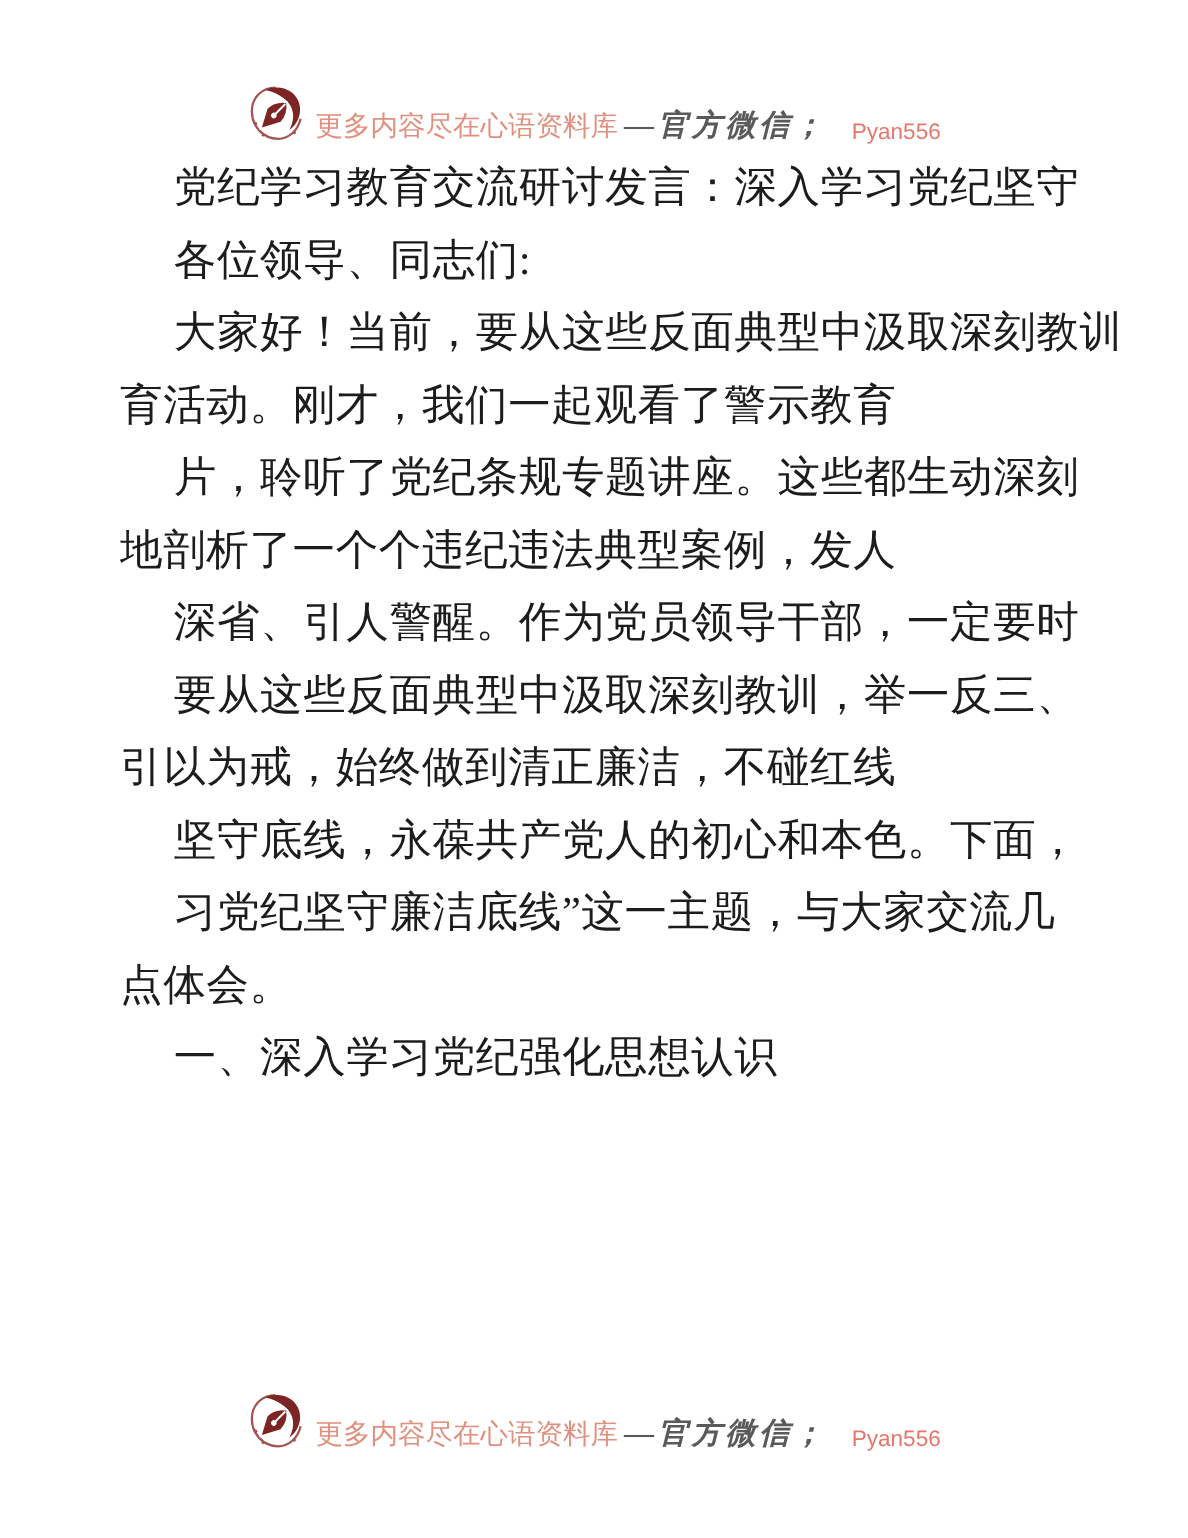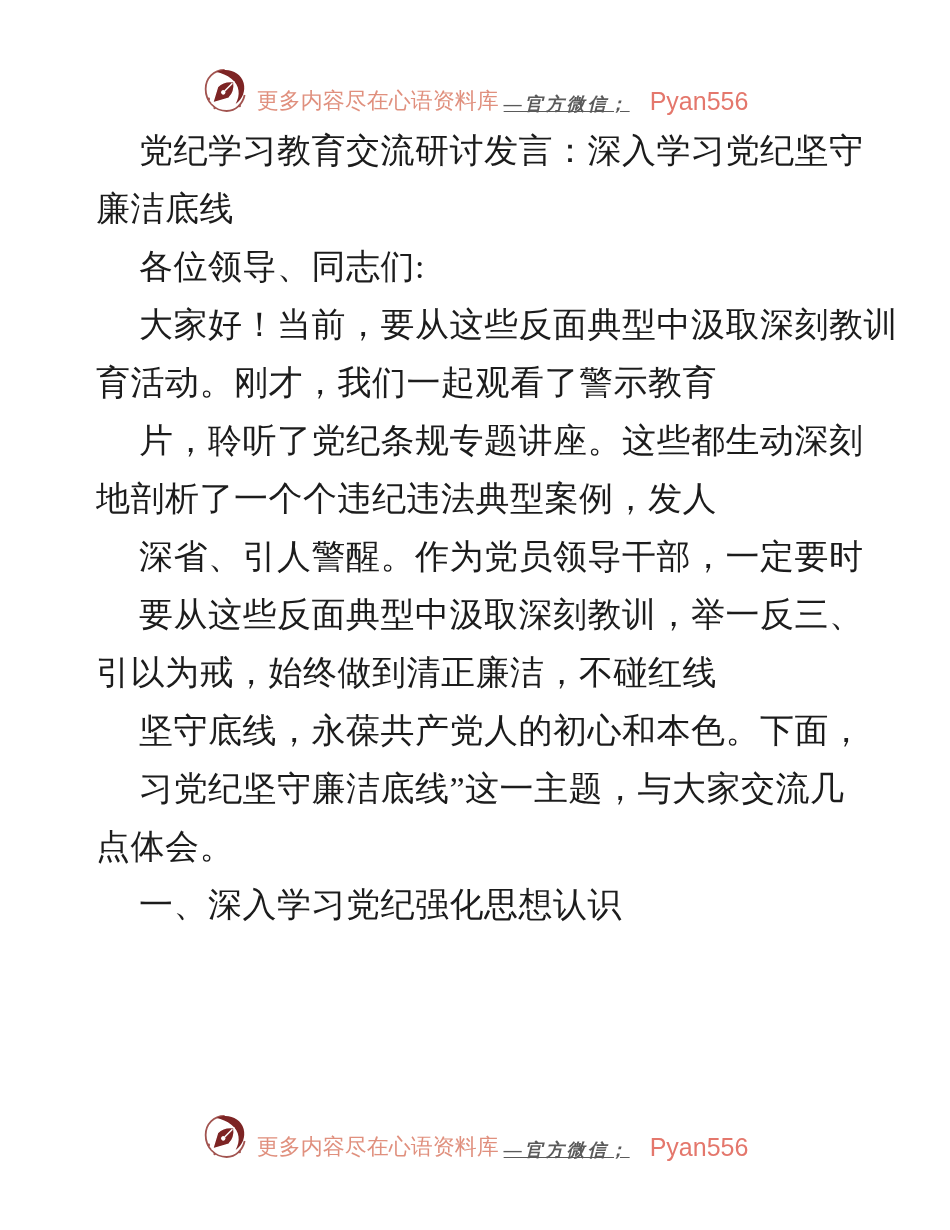--- a/index.html
+++ b/index.html
@@ -33,29 +33,28 @@
     width: 47px; height: 50px;
     flex: 0 0 auto;
   }
   .brand-slogan {
     font-size: 22px;
     color: var(--c-slogan, #e0907e);
     letter-spacing: 0px;
     margin-left: 3px;
   }
   .brand-label {
-    font-size: 18px;
+    font-size: 24px;
     font-style: italic;
     font-weight: bold;
     color: var(--c-label, #5a5a5a);
     letter-spacing: 3px;
-    text-decoration: underline;
   }
   .brand-id {
-    font-size: 25px;
+    font-size: 18px;
     font-style: normal;
     font-family: "Liberation Sans", sans-serif;
     color: var(--c-wechat_id, #e4776c);
     margin-left: 15px;
   }
 
   
   .doc {
     position: absolute;
     top: 122px;
@@ -93,21 +92,20 @@
         <circle cx="38" cy="40" r="1.3" fill="var(--c-logo_light,#a25450)"></circle>
       </svg>
     </span>
     <span class="brand-slogan">更多内容尽在心语资料库</span>
     <span class="brand-label">—官方微信；</span>
     <span class="brand-id">Pyan556</span>
   </div>
 
   <div class="doc">
       <div class="line indent">党纪学习教育交流研讨发言：深入学习党纪坚守</div>
-      <div class="line">廉洁底线</div>
       <div class="line indent">各位领导、同志们:</div>
       <div class="line indent">大家好！当前，要从这些反面典型中汲取深刻教训</div>
       <div class="line">育活动。刚才，我们一起观看了警示教育</div>
       <div class="line indent">片，聆听了党纪条规专题讲座。这些都生动深刻</div>
       <div class="line">地剖析了一个个违纪违法典型案例，发人</div>
       <div class="line indent">深省、引人警醒。作为党员领导干部，一定要时</div>
       <div class="line indent">要从这些反面典型中汲取深刻教训，举一反三、</div>
       <div class="line">引以为戒，始终做到清正廉洁，不碰红线</div>
       <div class="line indent">坚守底线，永葆共产党人的初心和本色。下面，</div>
       <div class="line indent">习党纪坚守廉洁底线”这一主题，与大家交流几</div>

